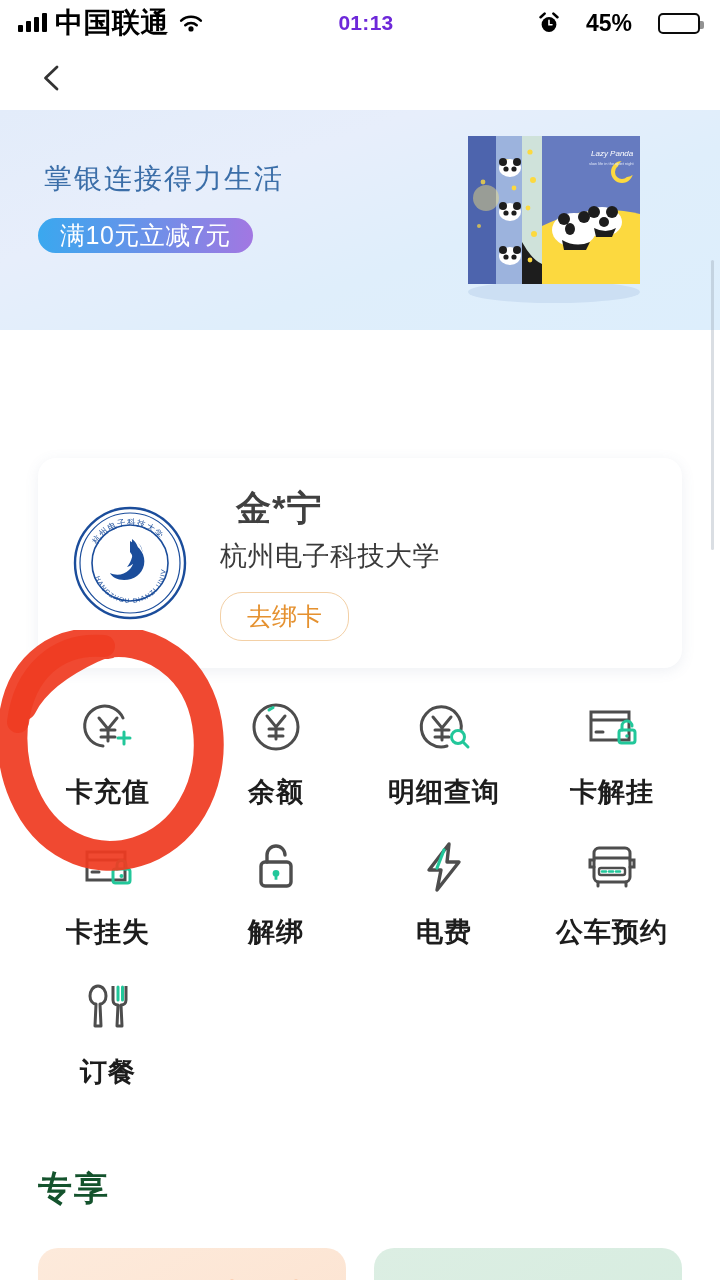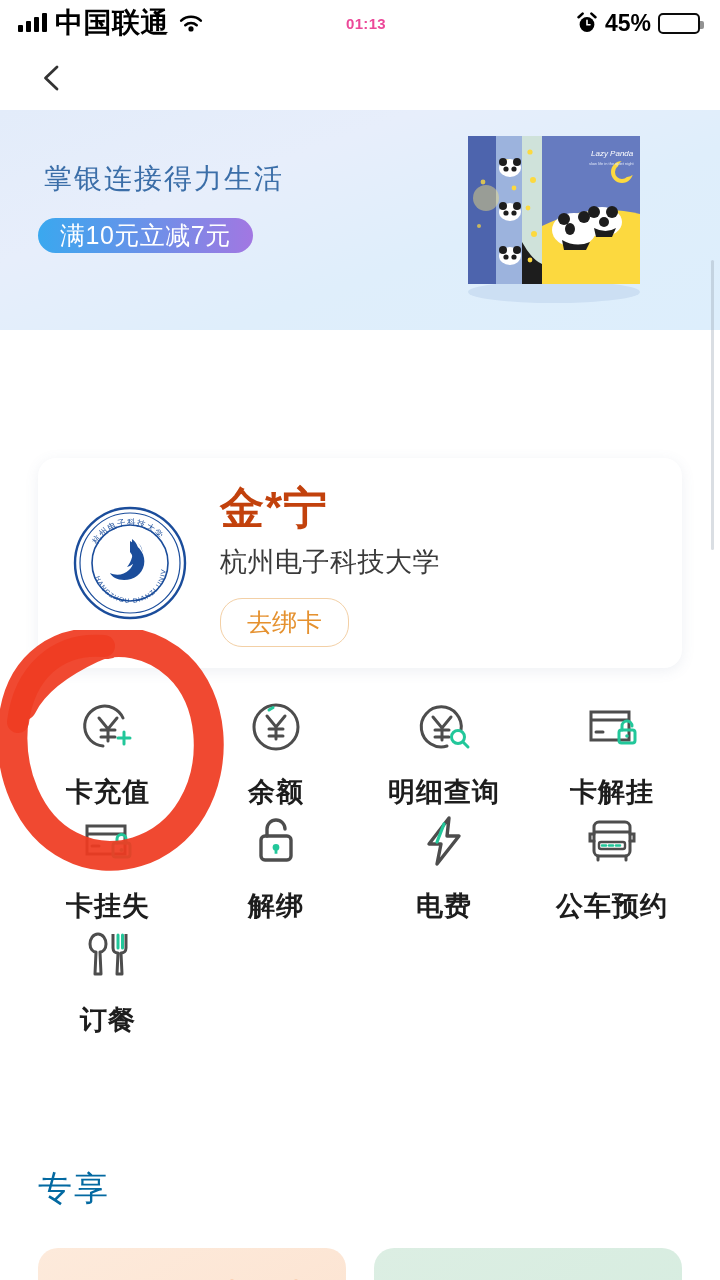--- a/index.html
+++ b/index.html
@@ -12,24 +12,24 @@
 
   
   .statusbar{
     height:46px; display:flex; align-items:center; justify-content:space-between;
     padding:0 20px 0 18px; background:#fff; position:relative;
   }
   .sb-left{ display:flex; align-items:center; gap:8px; }
   .sb-carrier{ font-size:28px; font-weight:700; color:#000; letter-spacing:.5px; }
   .sb-time{
     position:absolute; left:12px; right:0; text-align:center;
-    font-size:15px; font-weight:700; color:#ec4899; letter-spacing:.3px;
+    font-size:21px; font-weight:700; color:#6d28d9; letter-spacing:.3px;
     pointer-events:none;
   }
-  .sb-right{ display:flex; align-items:center; gap:7px; position:relative; z-index:2; }
+  .sb-right{ display:flex; align-items:center; gap:26px; position:relative; z-index:2; }
   .sb-batt-pct{ font-size:23px; font-weight:700; color:#000; }
   .bars{ display:flex; align-items:flex-end; gap:3px; height:18px; }
   .bars i{ display:block; width:5px; background:#000; border-radius:1px; }
   .bars i:nth-child(1){ height:7px; }
   .bars i:nth-child(2){ height:11px; }
   .bars i:nth-child(3){ height:15px; }
   .bars i:nth-child(4){ height:19px; }
   .battery{
     width:42px; height:21px; border:2px solid #000; border-radius:5px;
     position:relative; padding:2px; opacity:.95;
@@ -70,42 +70,42 @@
 
   
   .user-card{
     position:absolute; left:38px; right:38px; top:348px;
     background:#fff; border-radius:18px; height:210px;
     box-shadow:0 3px 14px rgba(90,110,150,.10);
     display:flex; align-items:center; padding:0 34px; gap:32px; z-index:3;
   }
   .uni-logo{ width:116px; height:116px; flex:0 0 116px; }
   .user-info{ display:flex; flex-direction:column; gap:6px; }
-  .user-name{ font-size:44px; font-weight:700; color:#c2410c; letter-spacing:1px; }
+  .user-name{ font-size:35px; font-weight:700; color:#404040; letter-spacing:1px;margin-left:16px; }
   .user-school{ font-size:27px; color:#3a3a3a; letter-spacing:.5px; }
   .bind-btn{
     margin-top:12px; align-self:flex-start;
     border:1.5px solid #f3d0a6; border-radius:22px;
     color:#e5912f; font-size:25px; padding:7px 26px; background:#fff; cursor:pointer;
   }
 
   
   .services{
     position:absolute; left:0; right:0; top:586px;
-    display:grid; grid-template-columns:repeat(4,1fr); 
+    display:grid; grid-template-columns:repeat(4,1fr); row-gap:26px;
     padding:0 24px; background:#fff; z-index:2;
   }
   .svc{ display:flex; flex-direction:column; align-items:center; gap:16px; cursor:pointer; }
   .svc-ico{ width:62px; height:62px; display:flex; align-items:center; justify-content:center; }
   .svc-label{ font-size:27px; color:#1d1d1d; font-weight:700; letter-spacing:1px; }
 
   
   .exclusive-title{
     position:absolute; left:38px; top:1056px;
-    font-size:34px; font-weight:400; color:#0369a1; letter-spacing:2px; z-index:2;
+    font-size:34px; font-weight:700; color:#14532d; letter-spacing:2px; z-index:2;
   }
   .promos{
     position:absolute; left:38px; right:38px; top:1138px;
     display:flex; gap:28px; z-index:2;
   }
   .promo{
     flex:1; height:170px; border-radius:20px; overflow:hidden; position:relative; cursor:pointer;
   }
   .promo-a{ background:linear-gradient(150deg,#fdeadb 0%,#fce2cf 100%); }
   .promo-b{ background:linear-gradient(150deg,#dceee3 0%,#d5ecdf 100%); }

